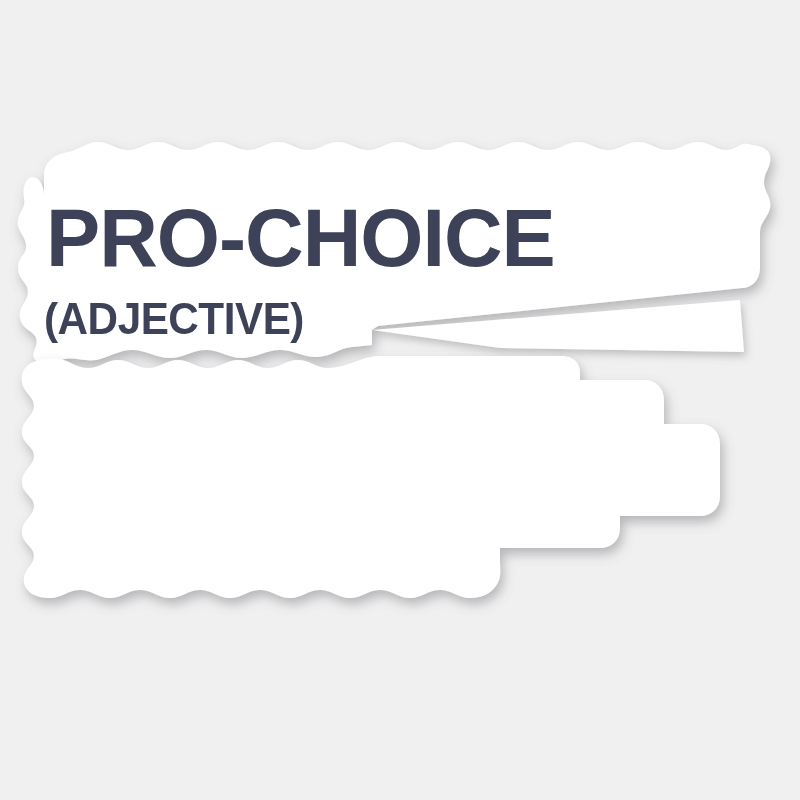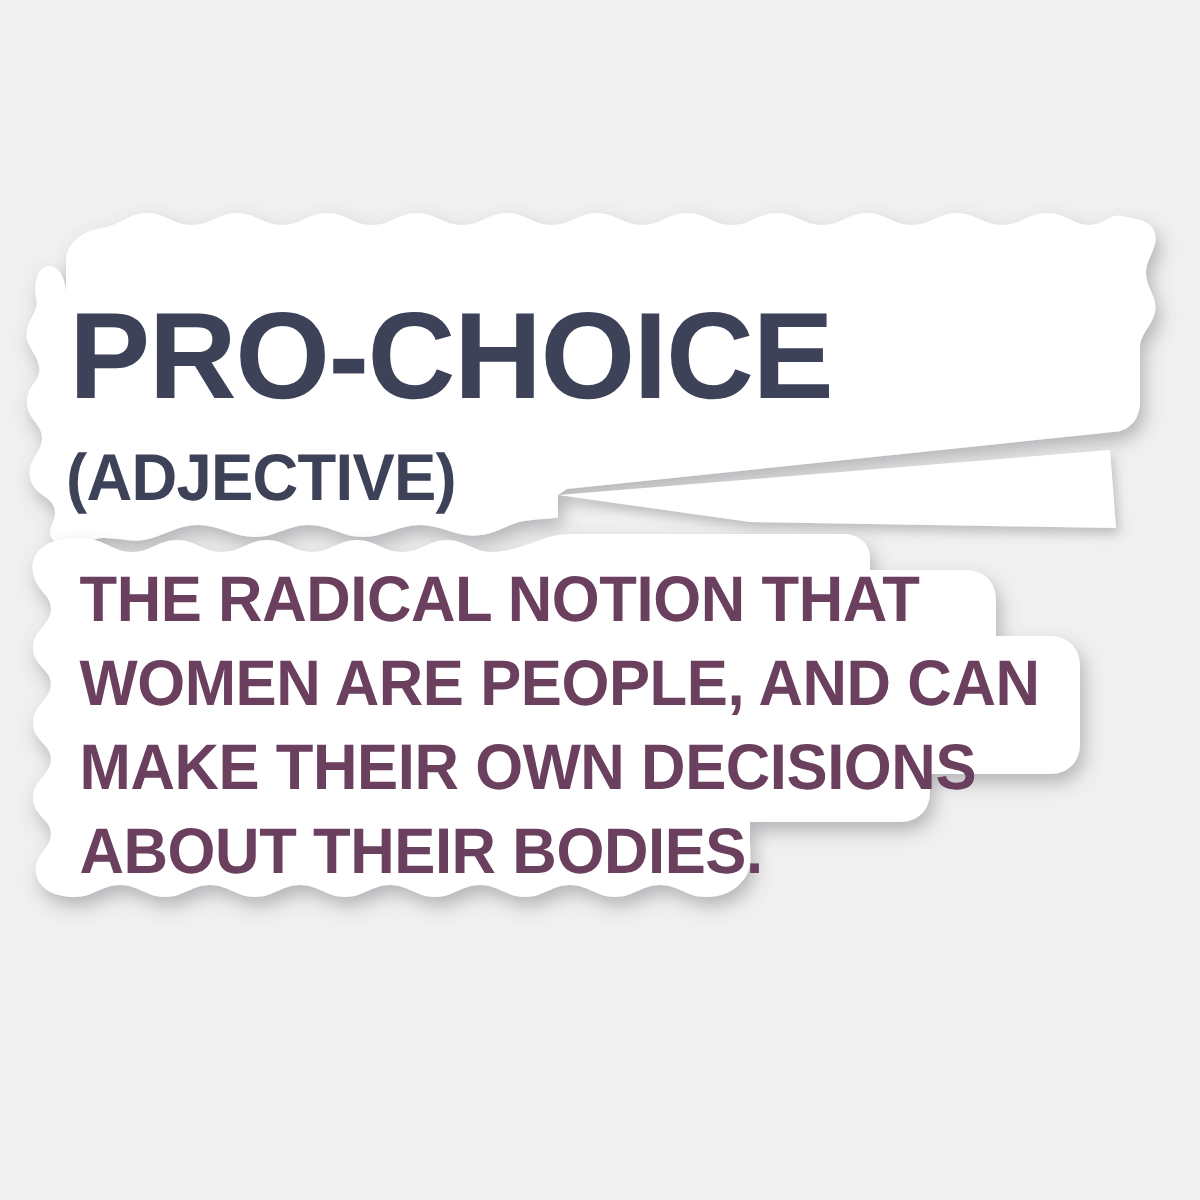--- a/index.html
+++ b/index.html
@@ -222,20 +222,14 @@
       Z"></path>
   </g>
 </svg>
 
 <div class="text-layer">
 
   <div class="headline" style="color: rgb(61, 66, 88);">PRO-CHOICE</div>
 
   <div class="partofspeech" style="color: rgb(61, 66, 88);">(ADJECTIVE)</div>
 
-  <div class="definition">
-    <span class="def-line" style="color: rgb(107, 63, 94);">THE RADICAL NOTION THAT</span>
-    <span class="def-line" style="color: rgb(107, 63, 94);">WOMEN ARE PEOPLE, AND CAN</span>
-    <span class="def-line" style="color: rgb(107, 63, 94);">MAKE THEIR OWN DECISIONS</span>
-    <span class="def-line" style="color: rgb(107, 63, 94);">ABOUT THEIR BODIES.</span>
-  </div>
 
 </div>
 
 </body></html>

